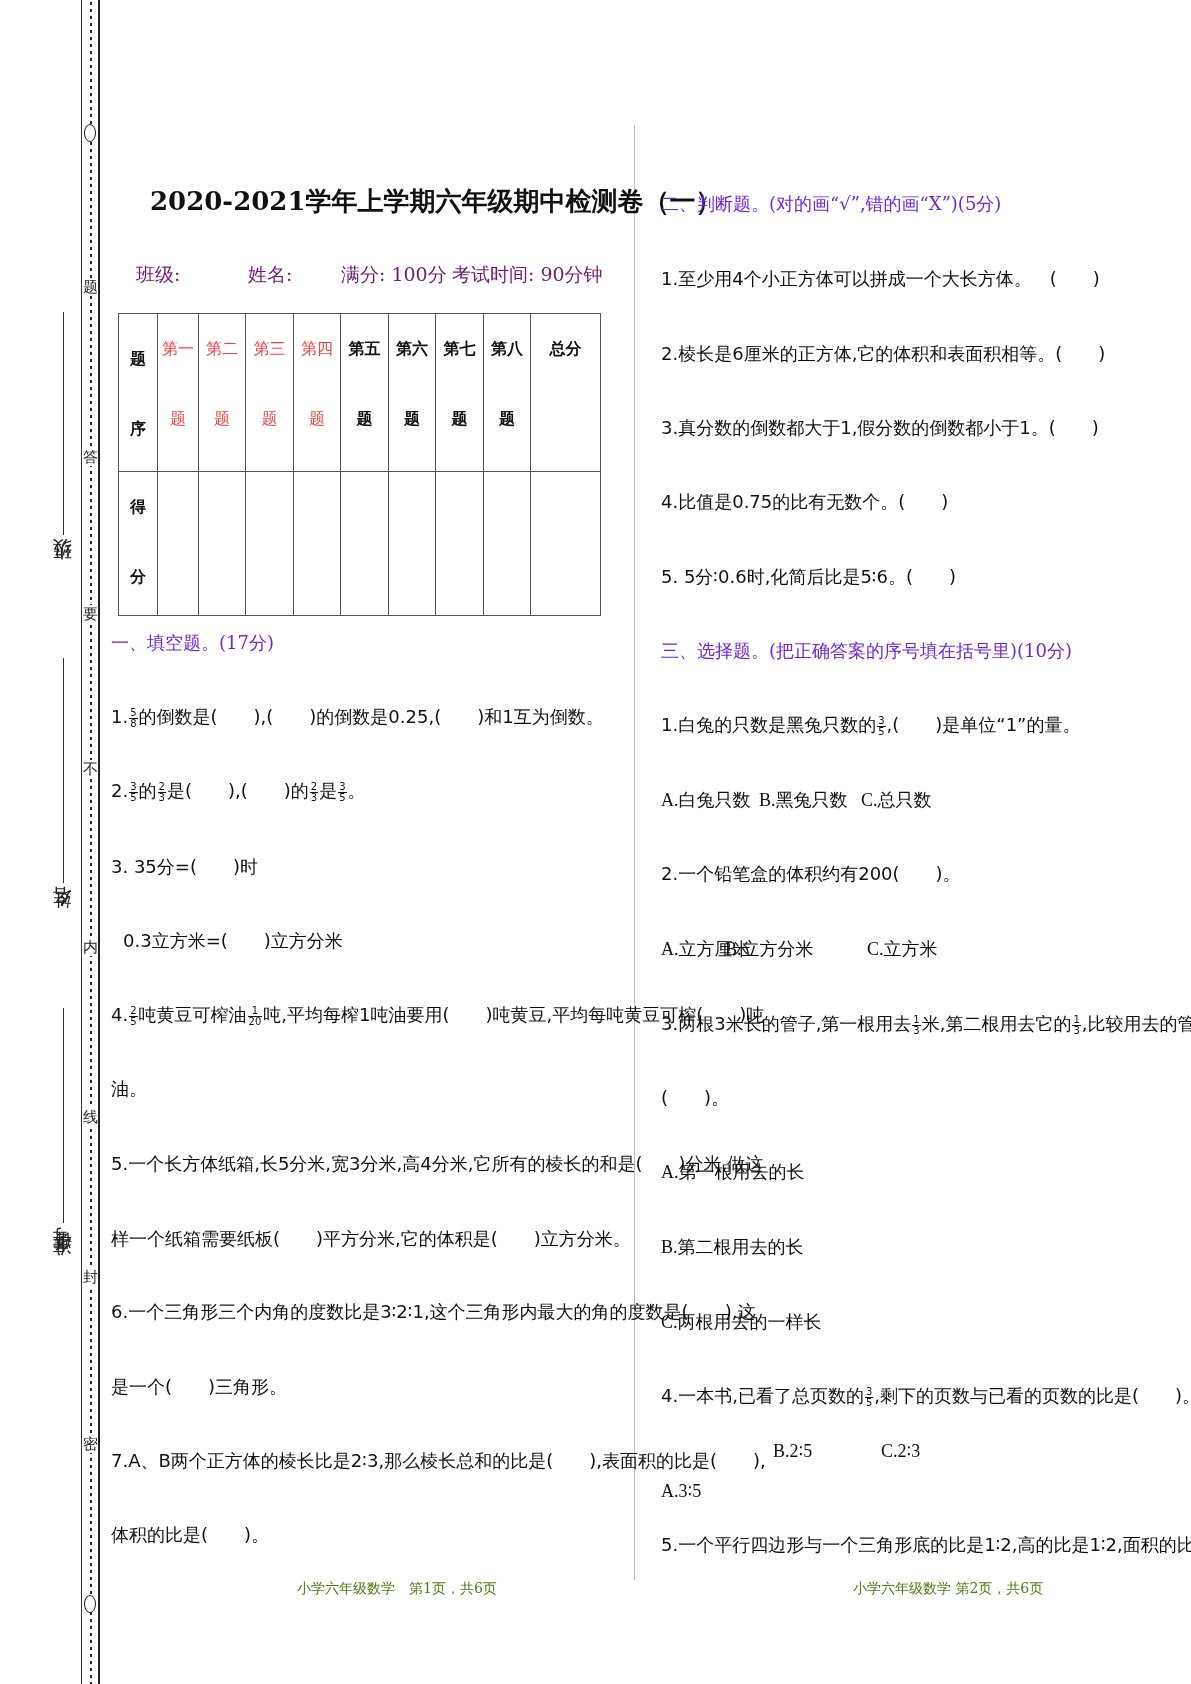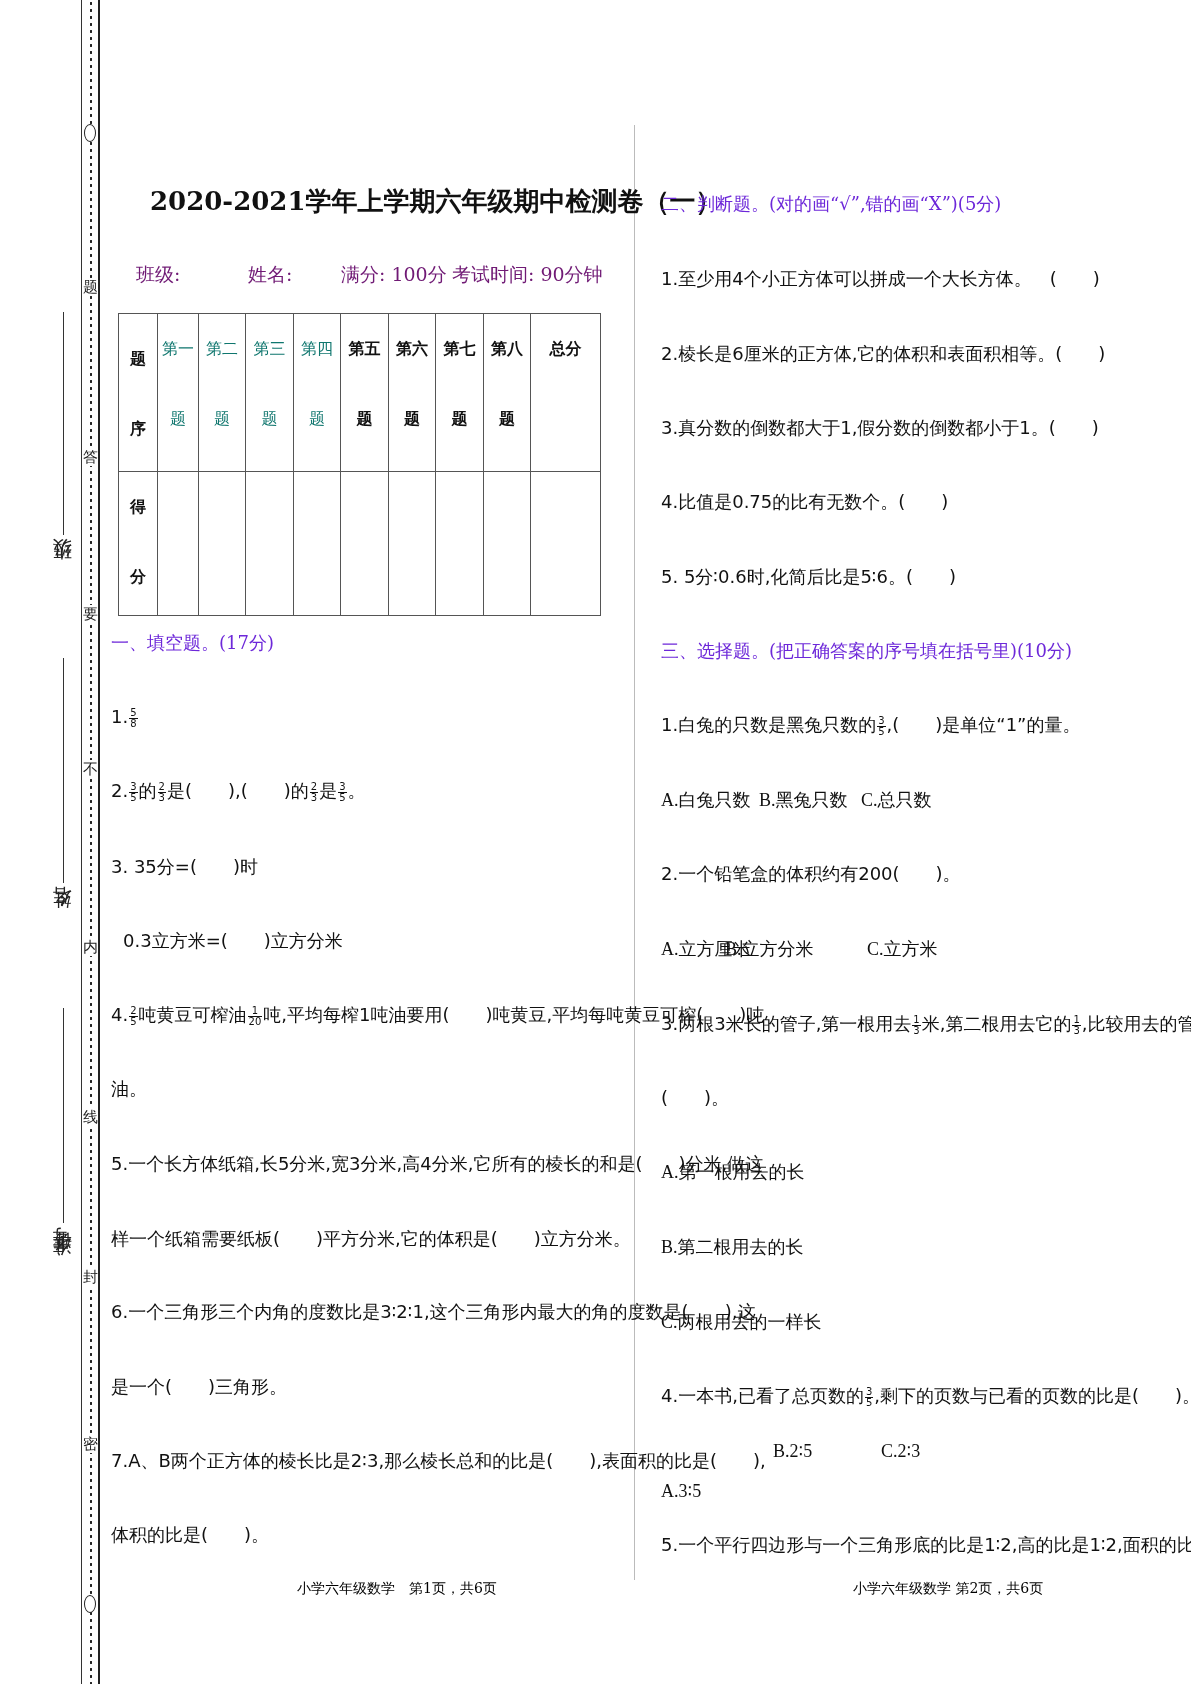--- a/index.html
+++ b/index.html
@@ -31,37 +31,37 @@
   
   .title { position:absolute; left:150px; top:184px; font-size:26px; font-weight:bold;
            font-family:"DejaVu Serif", serif; letter-spacing:0px; }
   .meta-row { position:absolute; top:262px; font-size:19px;
               font-family:"DejaVu Serif", serif; color:#701a75; }
 
   
   table.score { position:absolute; left:118px; top:313px; width:483px; height:292px;
                 border-collapse:collapse; font-family:"DejaVu Sans", sans-serif; }
   table.score td { border:1px solid #555; text-align:center; vertical-align:top; padding:0; }
-  table.score td.hdr { font-size:16px; color:#0f766e; }
+  table.score td.hdr { font-size:16px; color:#ef4444; }
   table.score td.hdr.bold { font-weight:bold; color:#111; }
   .vstack span { display:block; }
   .row1 td { height:147px; }
   .row2 td { height:143px; }
 
   
   .line { position:absolute; font-size:18px; line-height:22px; white-space:nowrap;
           font-family:"DejaVu Sans", sans-serif; }
   .sec { font-family:"DejaVu Serif", serif; color:#6d28d9; font-size:18px; }
   .frac { display:inline-block; vertical-align:middle; text-align:center;
           font-size:10px; line-height:10px; margin:0 1px; }
   .frac .n { display:block; border-bottom:1px solid #111; padding:0 1px; }
   .frac .d { display:block; padding:0 1px; }
   .opt { font-family:Liberation Serif, serif; }
 
-  .footer { position:absolute; top:1580px; font-size:14px; color:#000000;
+  .footer { position:absolute; top:1580px; font-size:14px; color:#4d7c0f;
             font-family:"DejaVu Serif", serif;text-align:right; }
 </style>
 </head>
 <body>
 
 <div class="bind-line l1"></div>
 <div class="dots"></div>
 <div class="bind-line l2"></div>
 
 <div class="seal-circle" style="top:124px"></div>
@@ -145,21 +145,21 @@
     <td></td>
     <td></td>
     <td></td>
   </tr>
 </tbody>
   </table>
 
 <div class="line sec" style="left:111px; top:632px">一、填空题。(17分)</div>
 
 <div class="line" style="left:111px; top:706px">
-  <span>1.</span><span class="frac"><span class="n">5</span><span class="d">8</span></span>
+  <span>1.</span><span class="frac"><span class="n">5</span><span class="d">8</span></span><span>的倒数是(　　),(　　)的倒数是0.25,(　　)和1互为倒数。</span>
 </div>
 
 <div class="line" style="left:111px; top:780px">
   <span>2.</span><span class="frac"><span class="n">3</span><span class="d">5</span></span><span>的</span><span class="frac"><span class="n">2</span><span class="d">3</span></span><span>是(　　),(　　)的</span><span class="frac"><span class="n">2</span><span class="d">3</span></span><span>是</span><span class="frac"><span class="n">3</span><span class="d">5</span></span><span>。</span>
 </div>
 
 <div class="line" style="left:111px; top:856px">3. 35分=(　　)时</div>
 <div class="line" style="left:123px; top:930px">0.3立方米=(　　)立方分米</div>
 
 <div class="line" style="left:111px; top:1004px">

